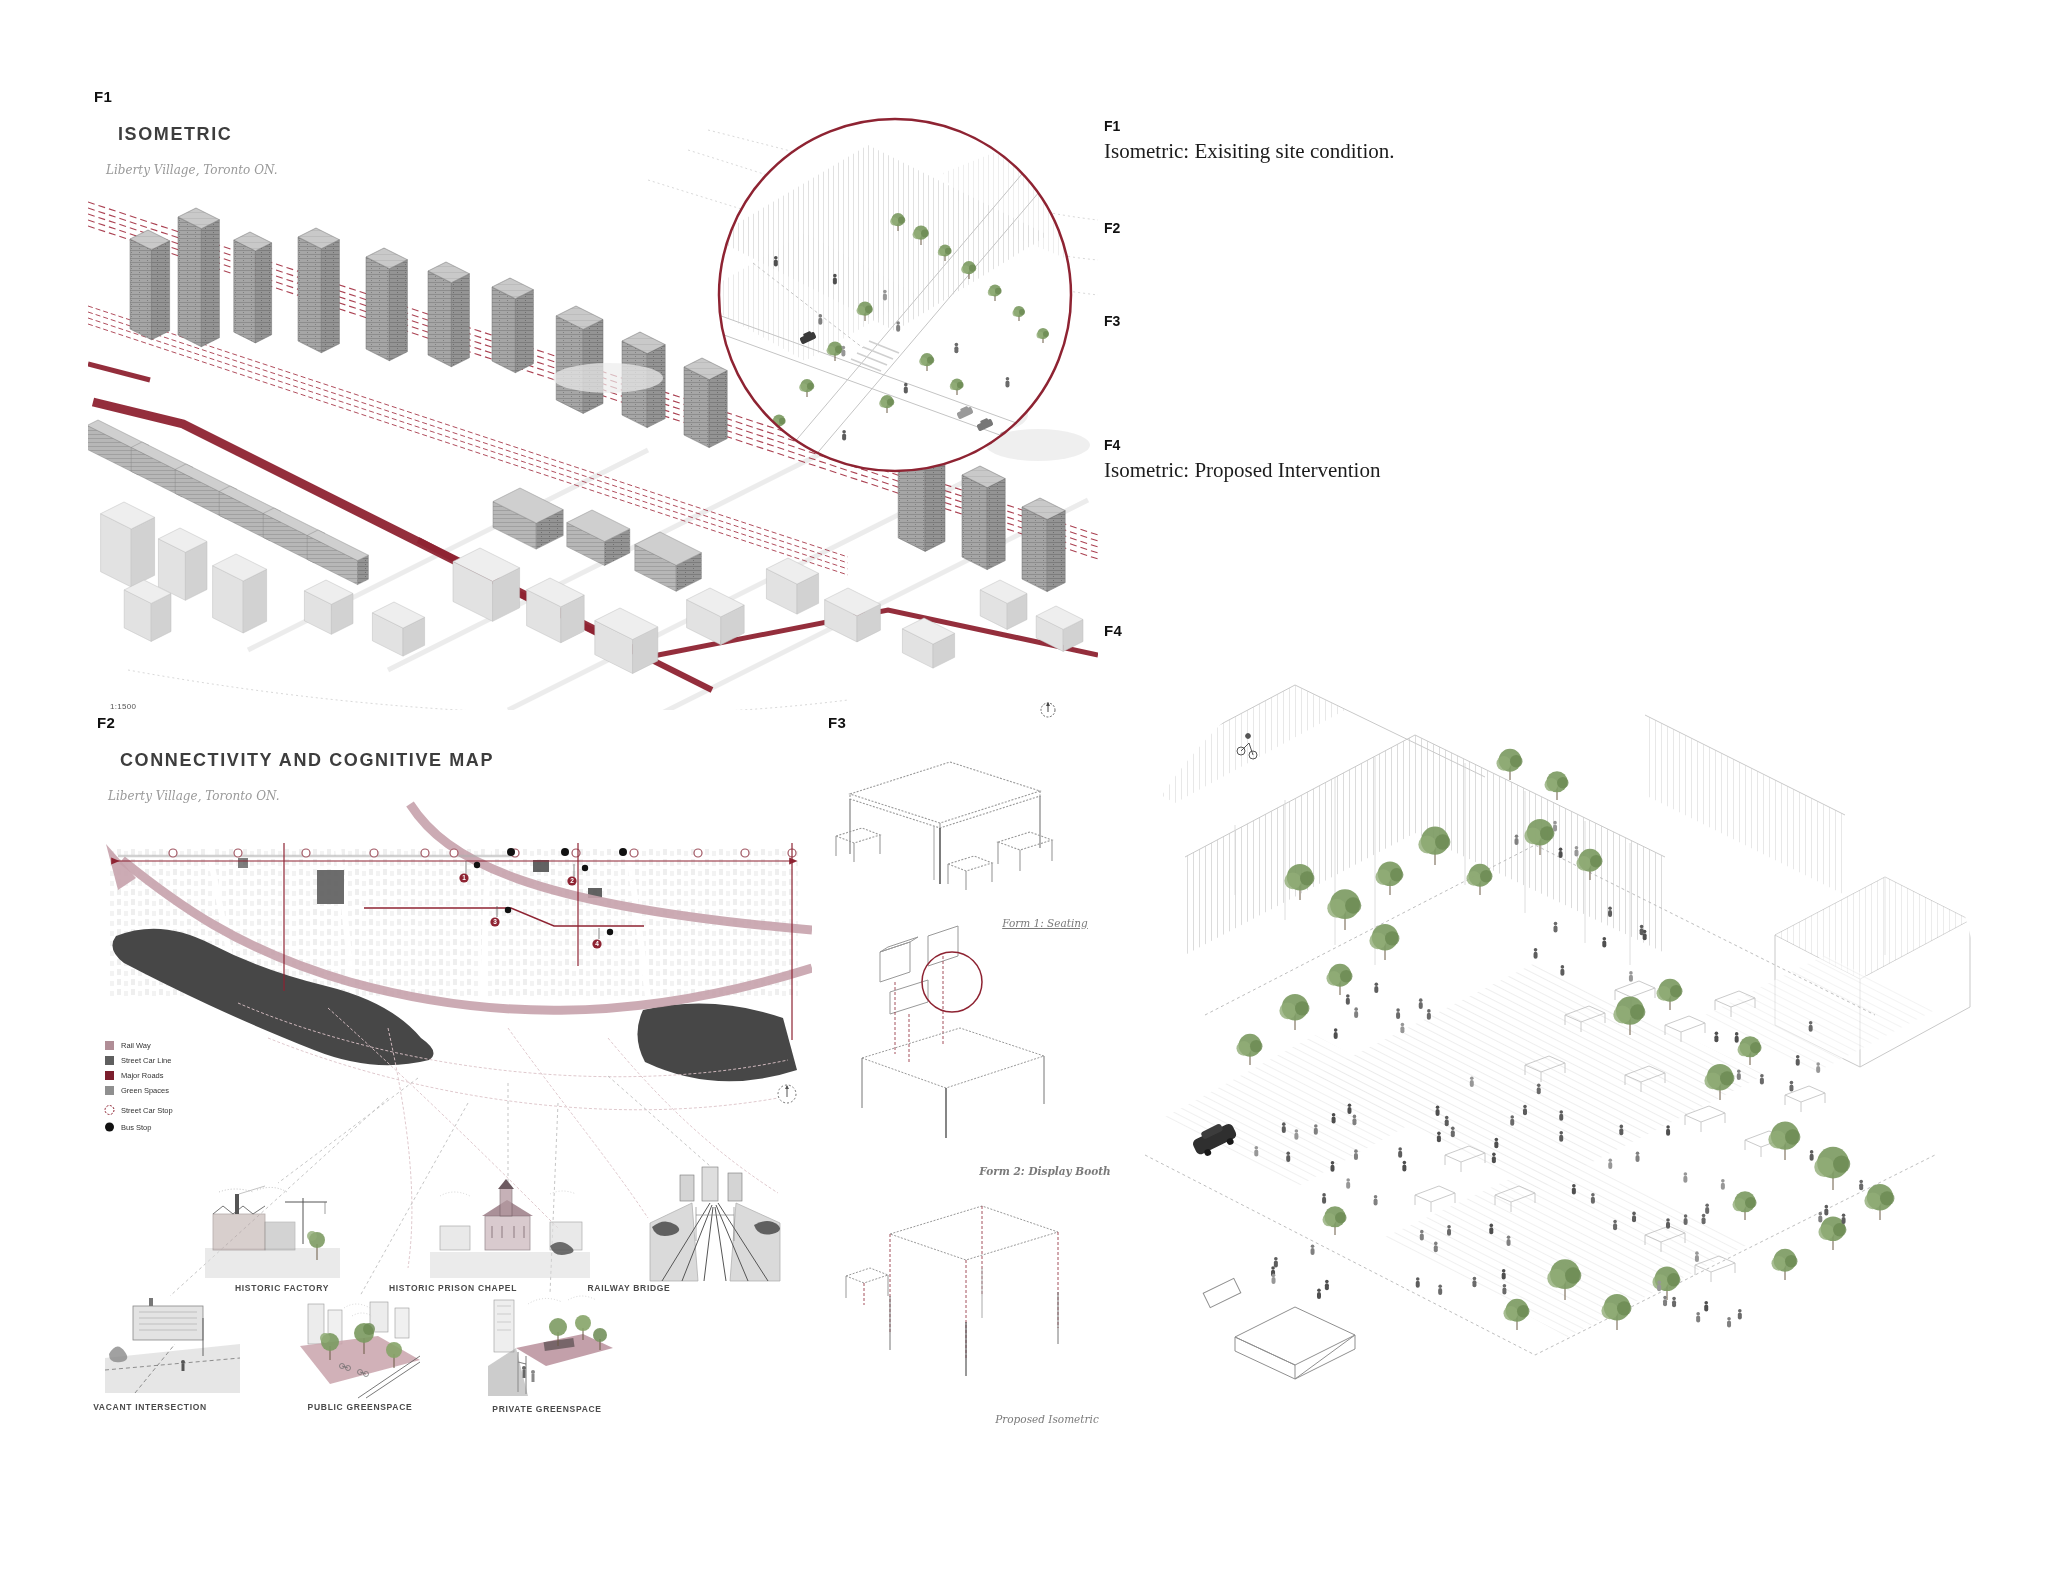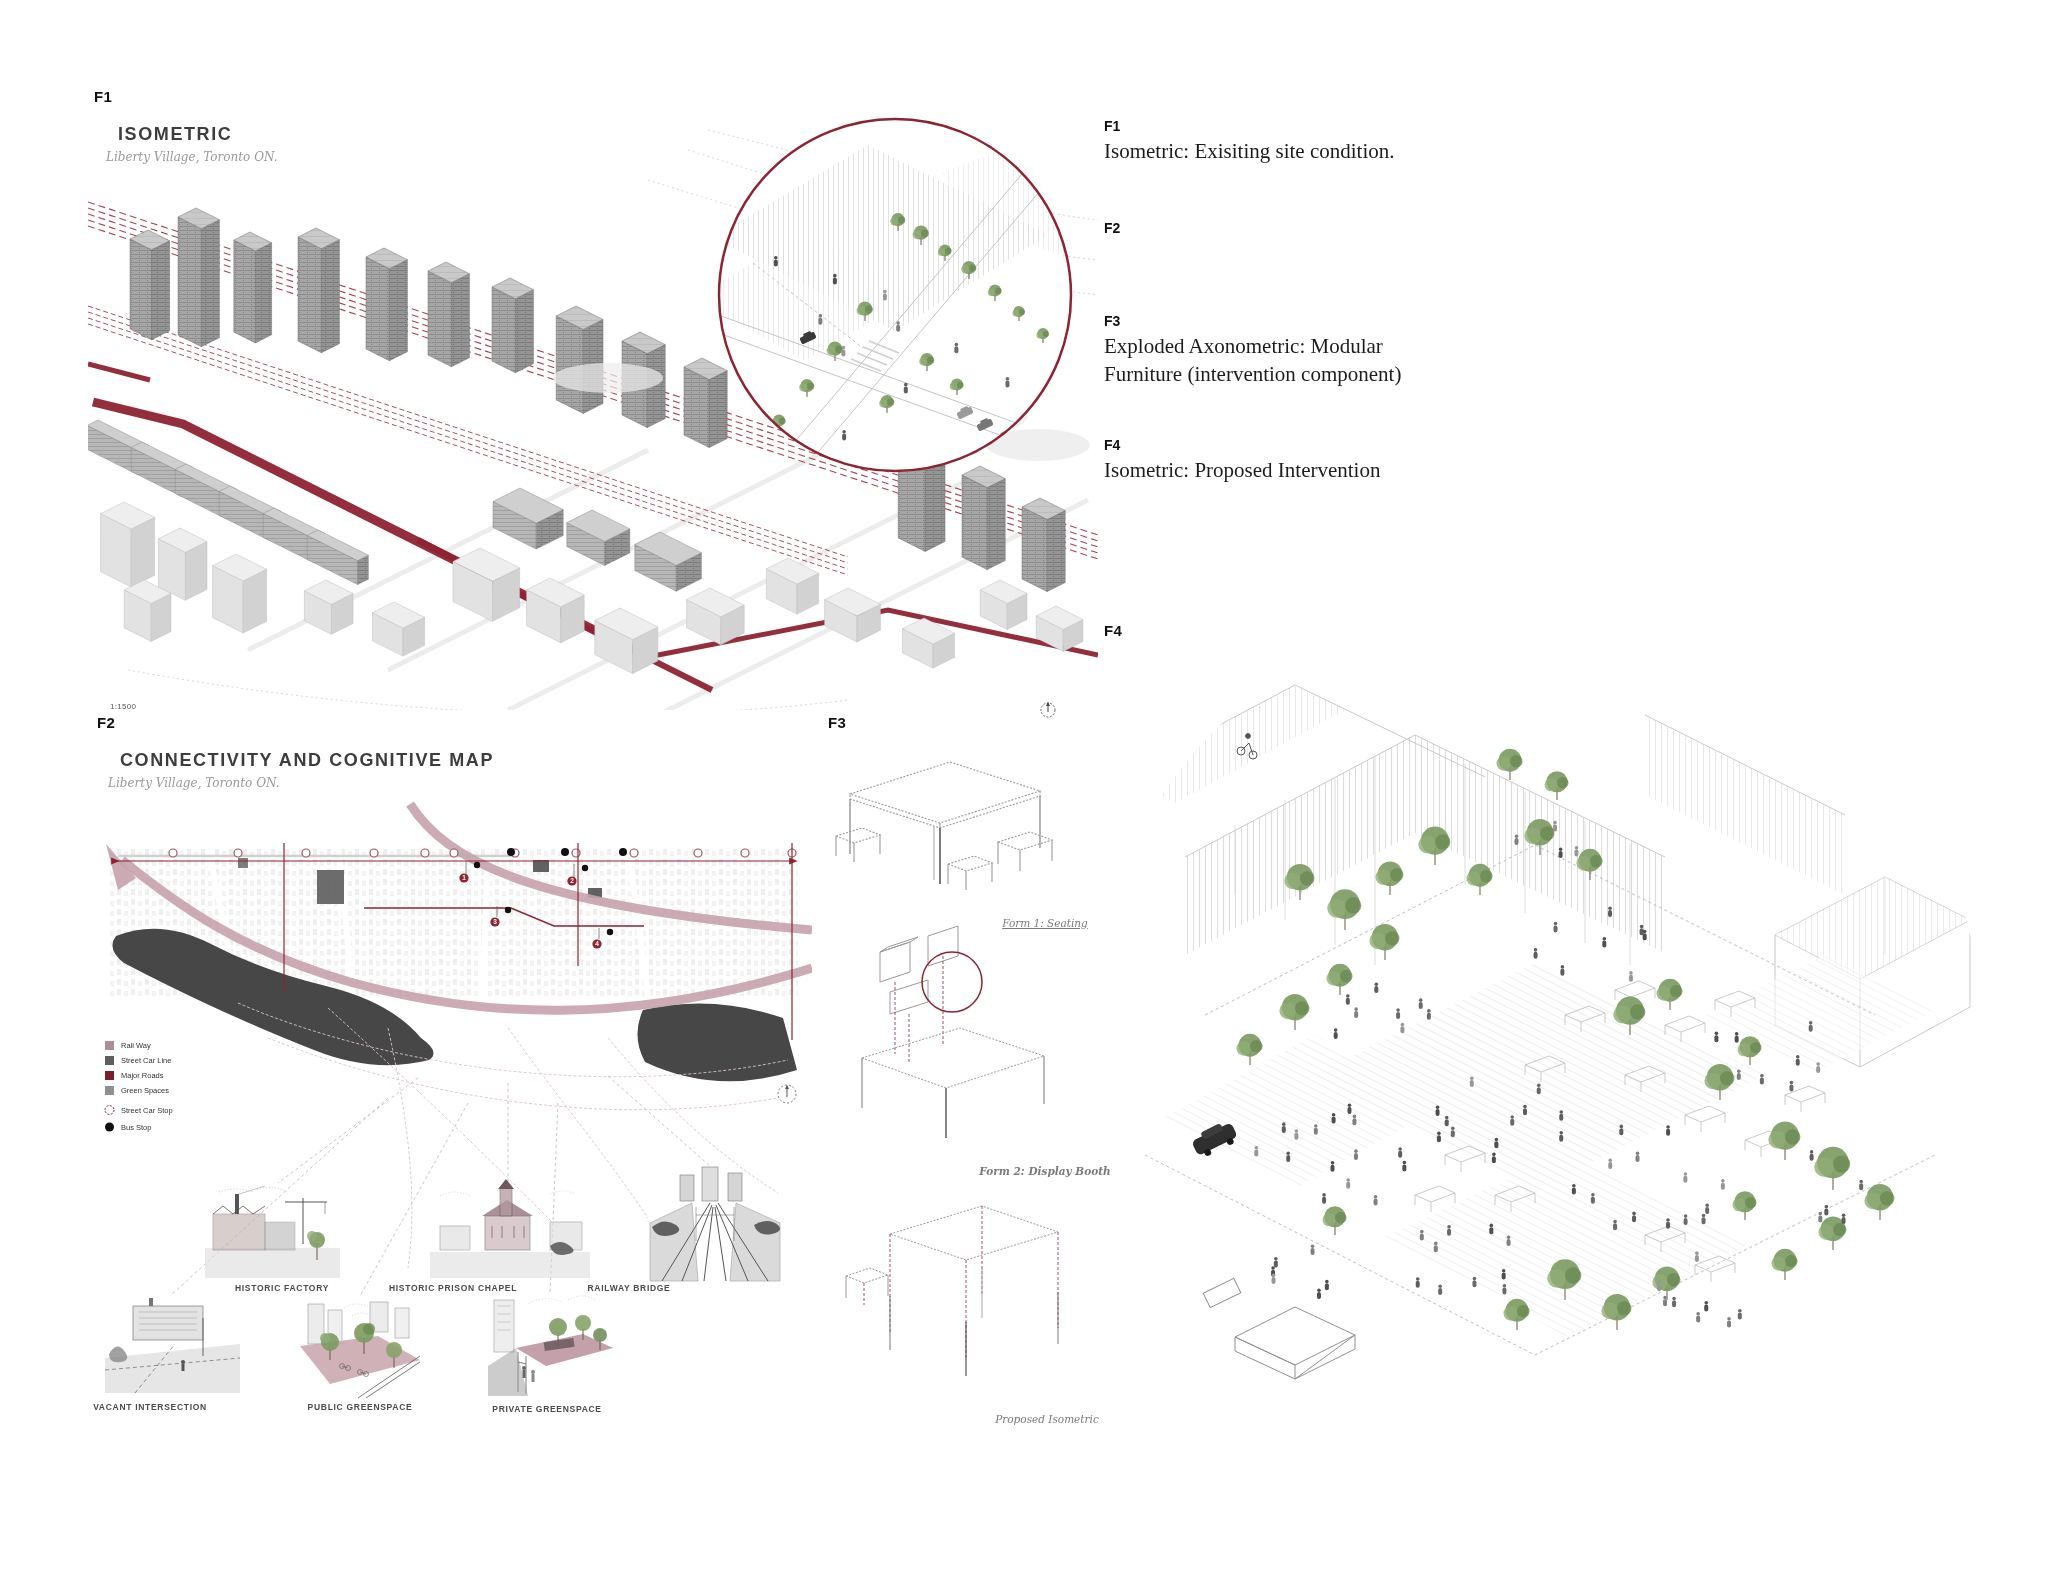--- a/index.html
+++ b/index.html
@@ -1,21 +1,21 @@
 <!DOCTYPE html>
 <html><head>
 <meta charset="utf-8">
 <style>
   html,body{margin:0;padding:0;background:#ffffff;}
   .canvas{position:relative;width:2048px;height:1583px;background:#fff;overflow:hidden;
           font-family:"Liberation Sans",sans-serif;color:#1c1c1c;}
   .abs{position:absolute;}
   .flabel{font-weight:bold;font-size:15px;letter-spacing:.3px;color:#111;}
   .sec-title{font-weight:bold;font-size:18px;letter-spacing:1.6px;color:#3d3d3d;margin-left:12px;}
-  .sec-sub{font-family:"DejaVu Serif",serif;font-style:italic;font-size:12px;color:#999;margin-top:4px;}
+  .sec-sub{font-family:"DejaVu Serif",serif;font-style:italic;font-size:12px;color:#999;margin-top:17px;}
   .cap-label{font-weight:bold;font-size:14px;color:#111;}
   .cap-text{font-family:"Liberation Serif",serif;font-size:21px;line-height:1.32;color:#1c1c1c;width:345px;margin-top:4px;}
   .vig-label{font-size:8.5px;font-weight:bold;letter-spacing:.7px;color:#4a4a4a;text-align:center;width:180px;}
   .form-cap{font-family:"DejaVu Serif",serif;font-style:italic;font-size:10.5px;color:#7a7a7a;text-align:center;width:140px;}
   .tiny{font-size:8px;color:#555;letter-spacing:.3px;}
   svg{display:block;}
 </style>
 </head>
 <body>
 
@@ -337,21 +337,20 @@
 
   <div class="abs" style="left:1104px;top:118px;">
     <div class="cap-label">F1</div>
     <div class="cap-text">Isometric: Exisiting site condition.</div>
   </div>
   <div class="abs" style="left:1104px;top:220px;">
     <div class="cap-label">F2</div>
   </div>
   <div class="abs" style="left:1104px;top:313px;">
     <div class="cap-label">F3</div>
-    <div class="cap-text">Exploded Axonometric: Modular Furniture (intervention component)</div>
   </div>
   <div class="abs" style="left:1104px;top:437px;">
     <div class="cap-label">F4</div>
     <div class="cap-text">Isometric: Proposed Intervention</div>
   </div>
 
   <div class="abs flabel" style="left:97px;top:714px;">F2</div>
   <div class="abs sec-title" style="left:108px;top:750px;">CONNECTIVITY AND COGNITIVE MAP</div>
   <div class="abs sec-sub" style="left:108px;top:772px;">Liberty Village, Toronto ON.</div>
 

